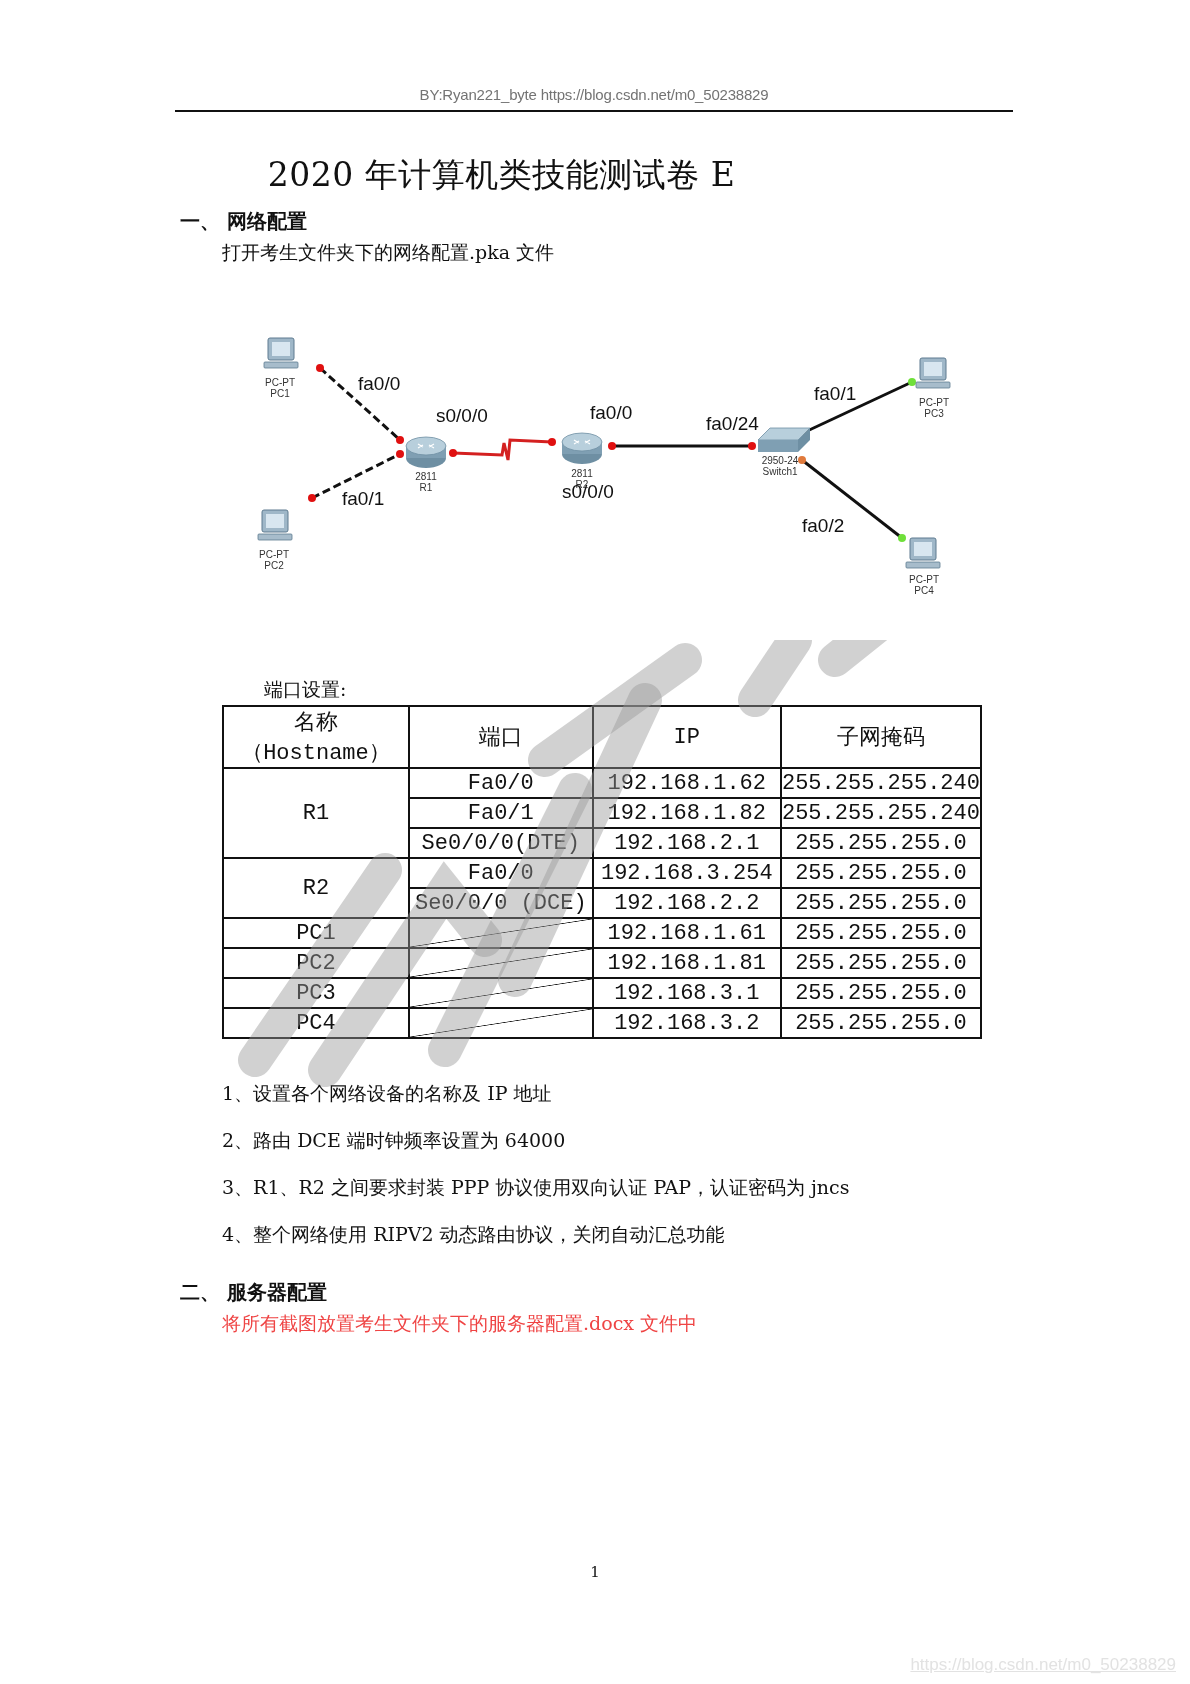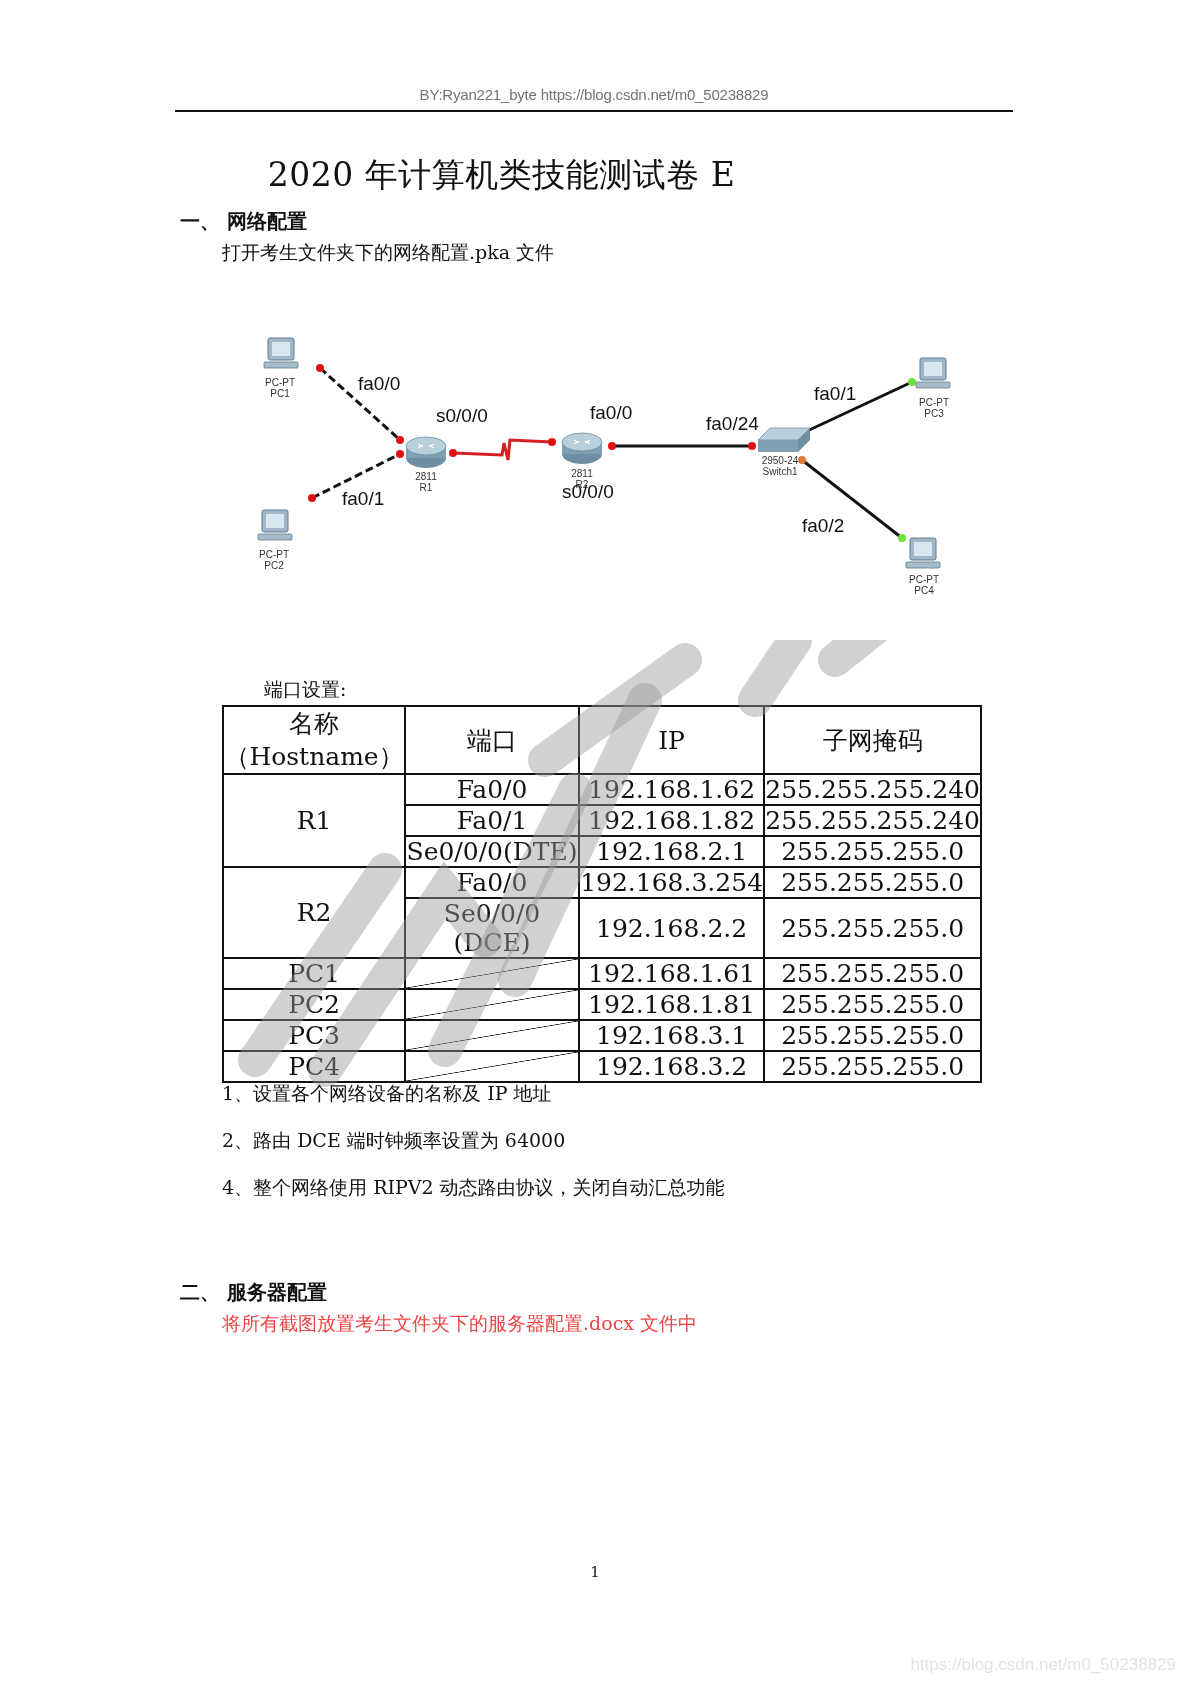--- a/index.html
+++ b/index.html
@@ -5,29 +5,29 @@
   html, body { margin:0; padding:0; }
   body { width:1190px; height:1684px; background:#fff; position:relative; overflow:hidden;
          font-family:"DejaVu Serif","Liberation Serif",serif; color:#111; }
   .abs { position:absolute; }
   .hdr { left:175px; width:838px; top:86px; text-align:center; font-family:"Liberation Sans","DejaVu Sans",sans-serif; font-size:15px; color:#737373; letter-spacing:-0.2px; }
   .rule { left:175px; width:838px; top:110px; height:2px; background:#111; }
   .title { left:0; width:1003px; top:153px; text-align:center; font-size:33px; letter-spacing:0.5px; }
   .h1 { left:180px; font-size:20px; font-weight:bold; font-family:"DejaVu Sans",sans-serif;text-align:center; }
   .p { font-size:19px; }
   .diagram { left:240px; top:320px; width:740px; height:290px; }
-  table.ports { position:absolute; left:222px; top:705px; width:760px; border-collapse:collapse; font-size:25px; }
+  table.ports { position:absolute; left:222px; top:705px; width:760px; border-collapse:collapse; font-size:22px;font-family:Liberation Mono, monospace; }
   table.ports td, table.ports th { border:2px solid #111; height:28px; padding:0; text-align:center; font-weight:normal; }
   table.ports th { height:30px; }
   td.slash { background:linear-gradient(to bottom right, transparent calc(50% - 0.7px), #111 calc(50%), transparent calc(50% + 0.7px)); }
   .list { left:222px; top:1062px; width:800px; font-size:19px; line-height:31px; }
   .list .item { padding-left:36px; text-indent:-36px;margin-top:16px; }
   .red { color:#ef4444; }
   .pagenum { left:0; width:1190px; top:1563px; text-align:center; font-size:15px; }
-  .wm { right:14px; top:1655px; font-family:"Liberation Sans",sans-serif; font-size:17px; color:#e2e2e2; }
+  .wm { right:14px; top:1655px; font-family:"Liberation Sans",sans-serif; font-size:17px; color:#e2e2e2;text-decoration:underline; }
   .stamp { left:215px; top:640px; width:720px; height:460px; pointer-events:none; }
 </style>
 </head>
 <body>
 
 <div class="abs hdr">BY:Ryan221_byte https://blog.csdn.net/m0_50238829</div>
 <div class="abs rule"></div>
 
 <div class="abs title">2020 年计算机类技能测试卷 E</div>
 
@@ -201,20 +201,21 @@
     <path d="M300 340 L430 60"></path>
     <path d="M330 120 L470 20"></path>
     <path d="M540 60 L580 0"></path>
     <path d="M620 20 L670 -20"></path>
   </g>
 </svg>
 
 <div class="abs list">
   <div class="item">1、设置各个网络设备的名称及 IP 地址</div>
   <div class="item">2、路由 DCE 端时钟频率设置为 64000</div>
+  <div class="item">3、R1、R2 之间要求封装 PPP 协议使用双向认证 PAP，认证密码为 jncs</div>
   <div class="item">4、整个网络使用 RIPV2 动态路由协议，关闭自动汇总功能</div>
 </div>
 
 <div class="abs h1" style="top:1279px;">二、 服务器配置</div>
 <div class="abs p red" style="left:222px; top:1311px;">将所有截图放置考生文件夹下的服务器配置.docx 文件中</div>
 
 <div class="abs pagenum">1</div>
 <div class="abs wm">https://blog.csdn.net/m0_50238829</div>
 
 </body></html>

